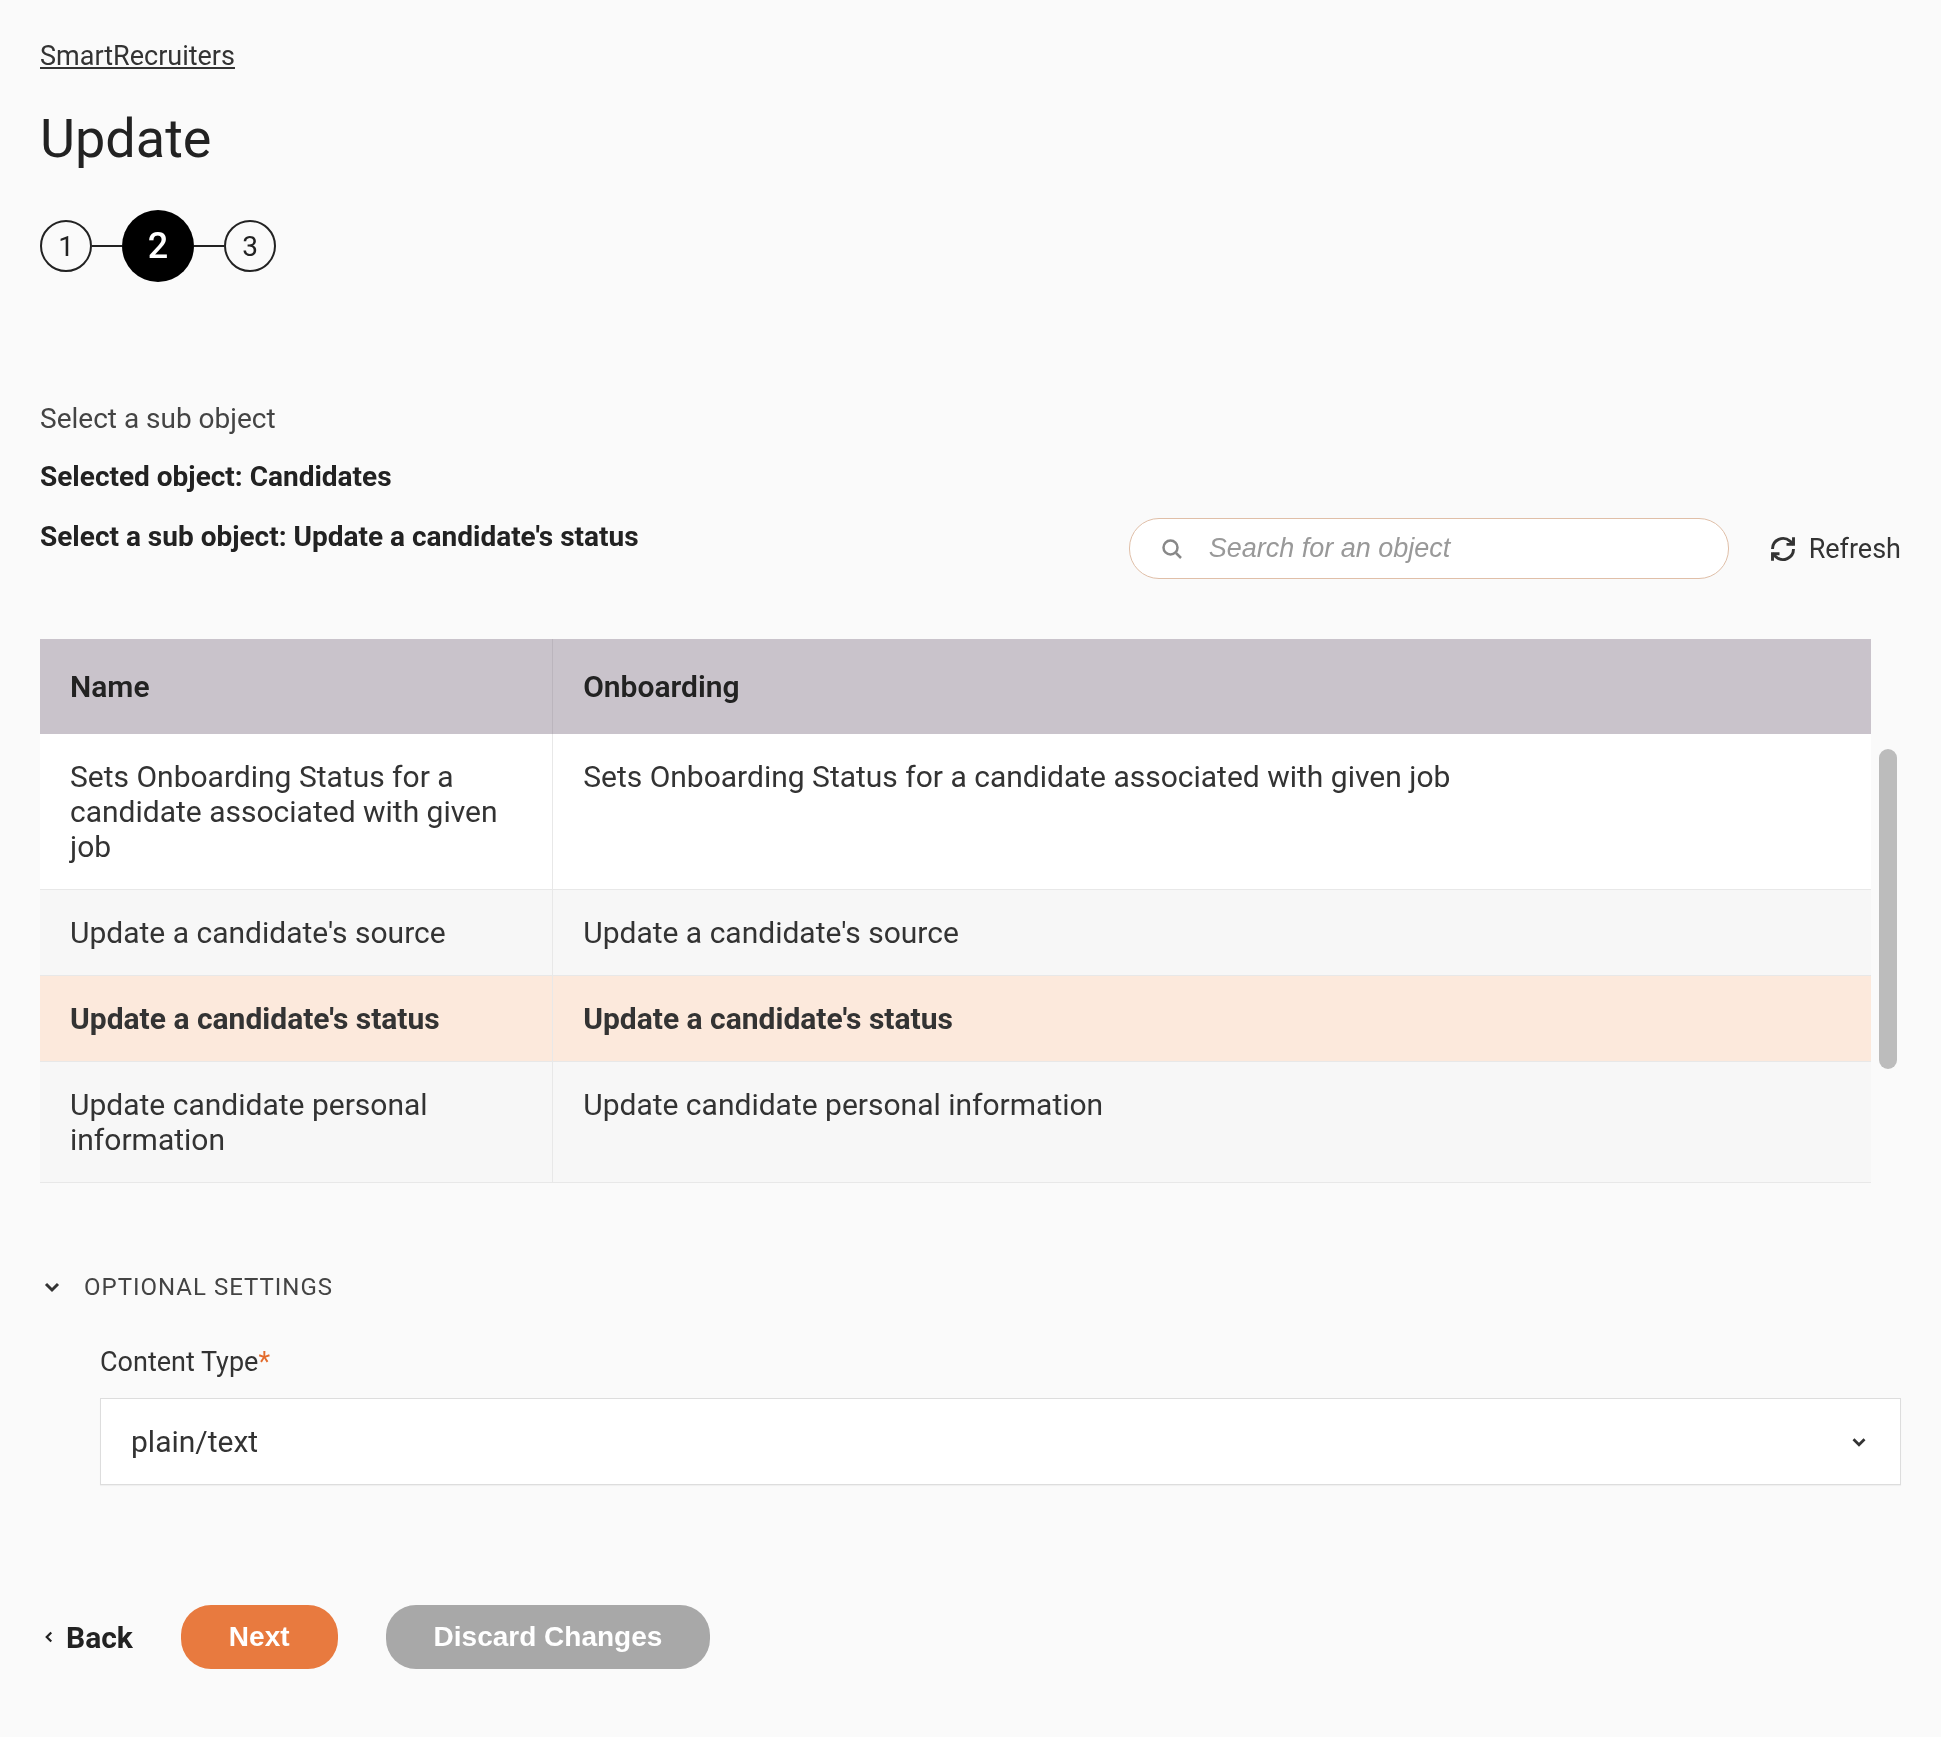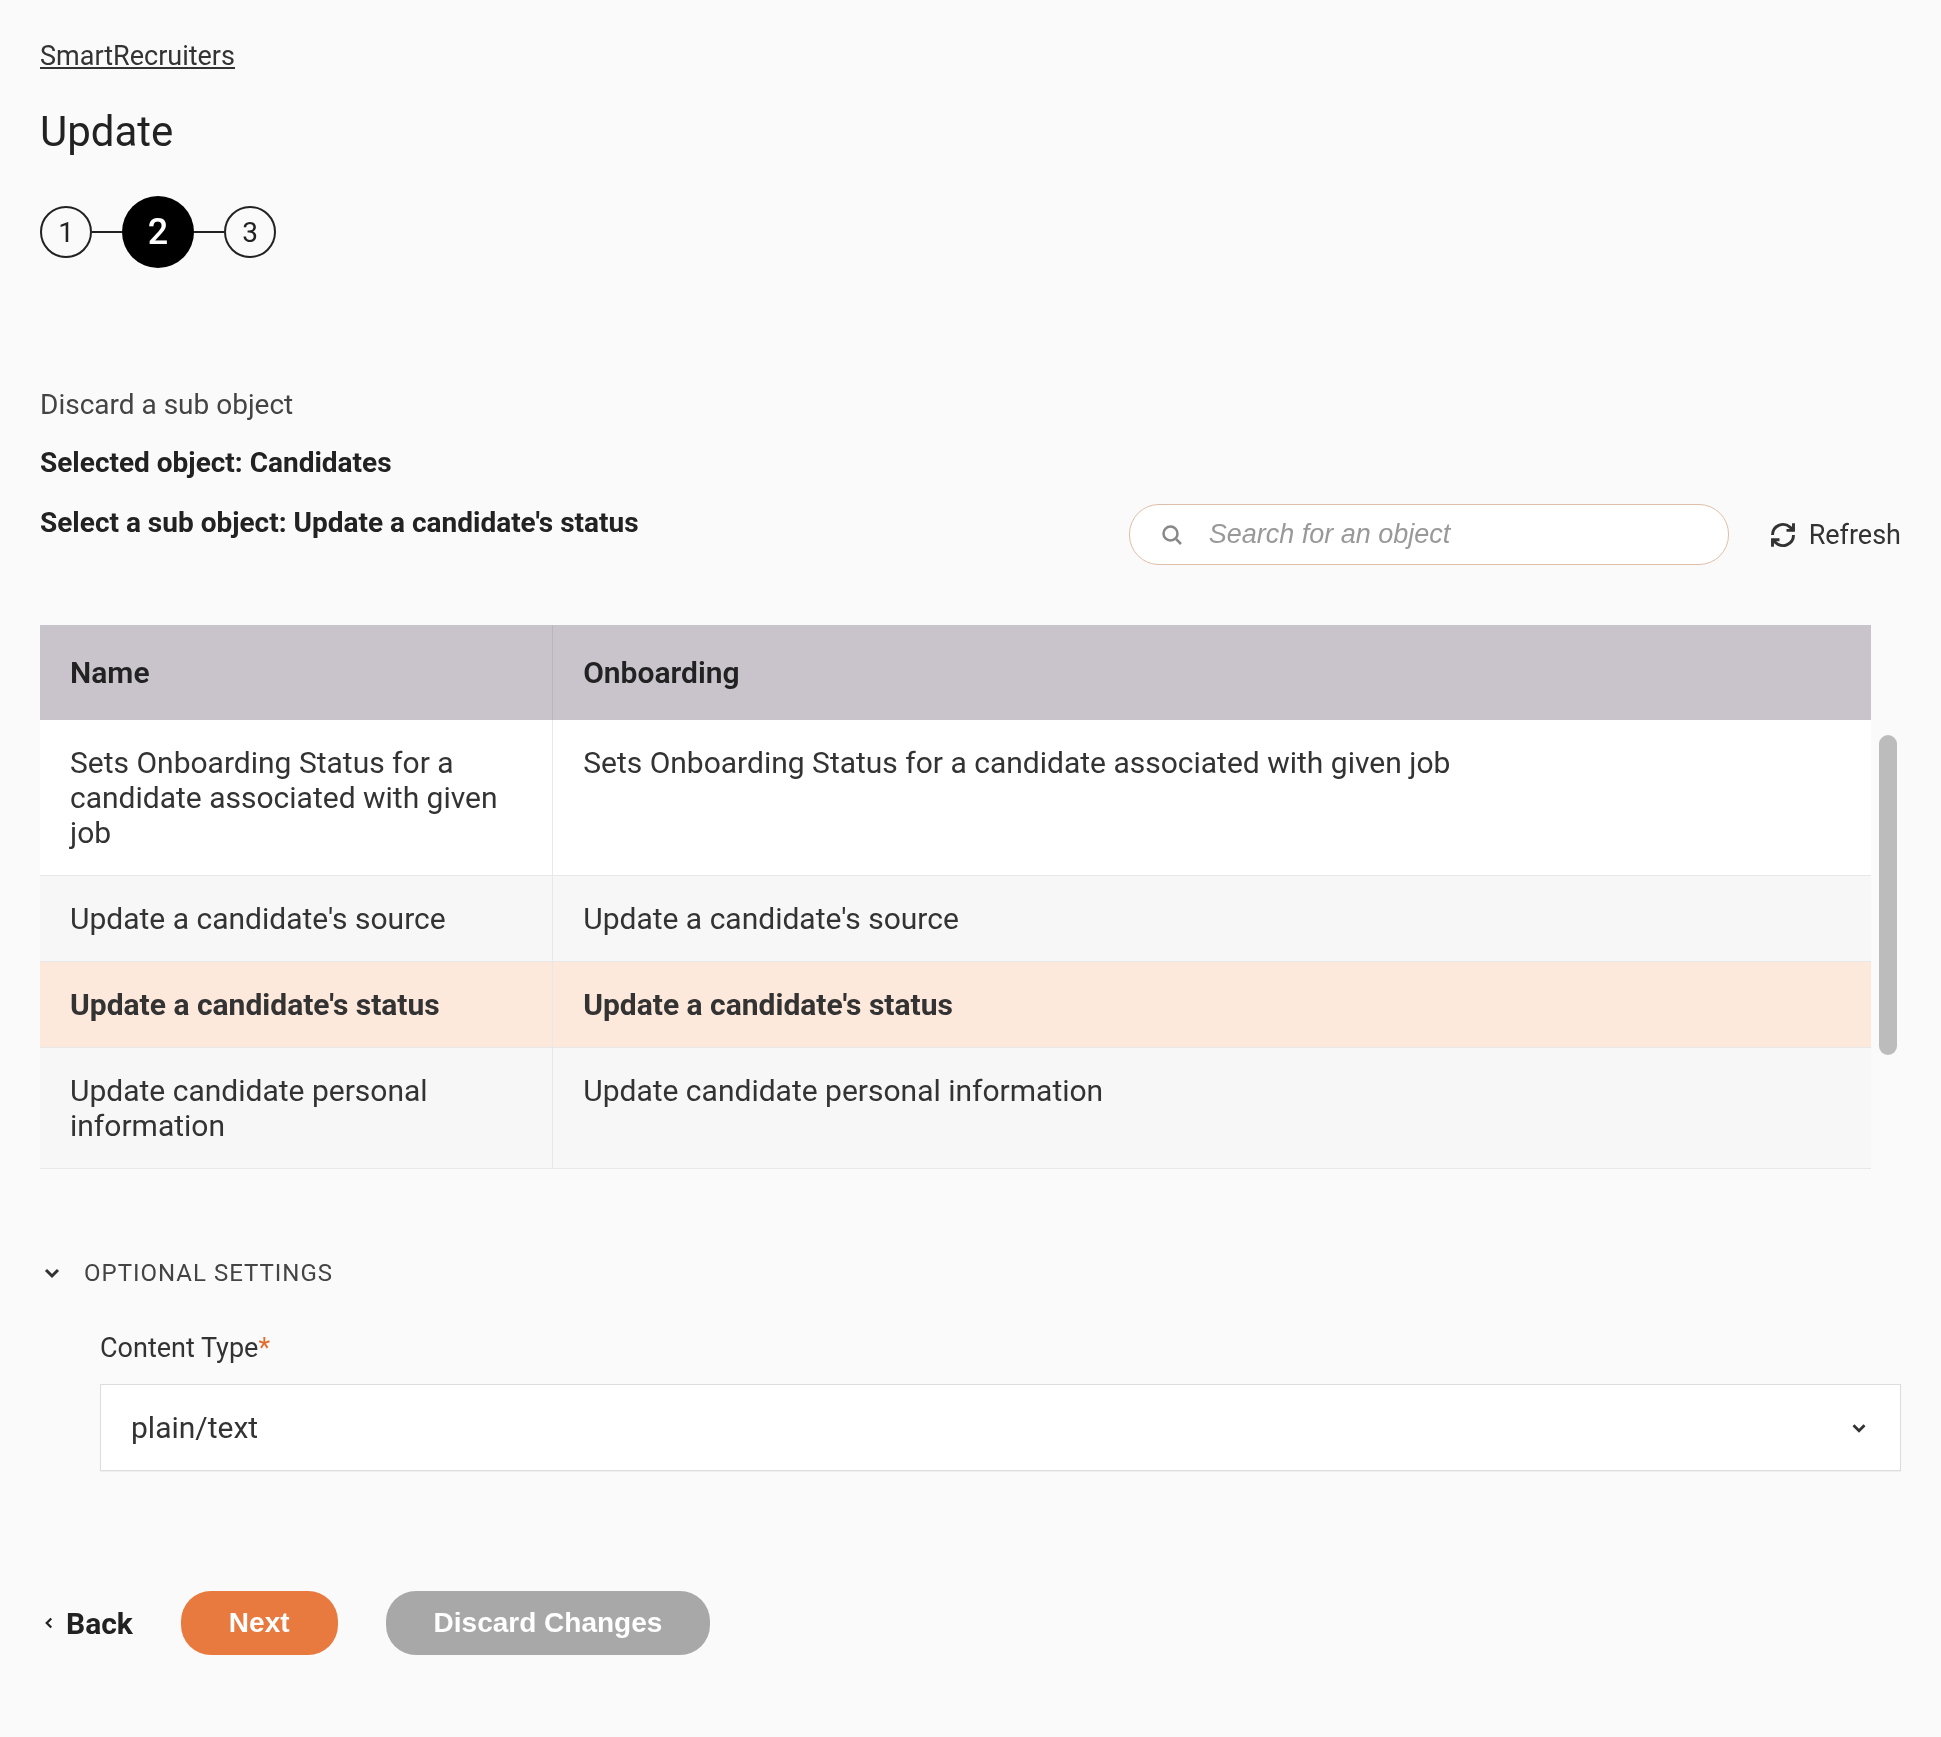--- a/index.html
+++ b/index.html
@@ -15,21 +15,21 @@
     }
     .breadcrumb {
       font-size: 27px;
       color: #333;
       text-decoration: underline;
       cursor: pointer;
       display: inline-block;
       margin-bottom: 35px;
     }
     .page-title {
-      font-size: 42px;
+      font-size: 54px;
       font-weight: 400;
       color: #222;
       margin-bottom: 40px;
     }
     .stepper {
       display: flex;
       align-items: center;
       margin-bottom: 120px;
     }
     .step {
@@ -281,21 +281,21 @@
 <h1 class="page-title">Update</h1>
 
 <div class="stepper">
   <div class="step">1</div>
   <div class="step-connector"></div>
   <div class="step active">2</div>
   <div class="step-connector"></div>
   <div class="step">3</div>
 </div>
 
-<div class="subtitle">Discard a sub object</div>
+<div class="subtitle">Select a sub object</div>
 <div class="info-line">Selected object: Candidates</div>
 
 <div class="controls-row">
   <div class="left-info">
     <div class="info-line">Select a sub object: Update a candidate's status</div>
   </div>
   <div class="right-controls">
     <div class="search-box">
       <svg class="search-icon" viewBox="0 0 24 24" fill="none" stroke="currentColor" stroke-width="2.5">
         <circle cx="10.5" cy="10.5" r="7"></circle>

